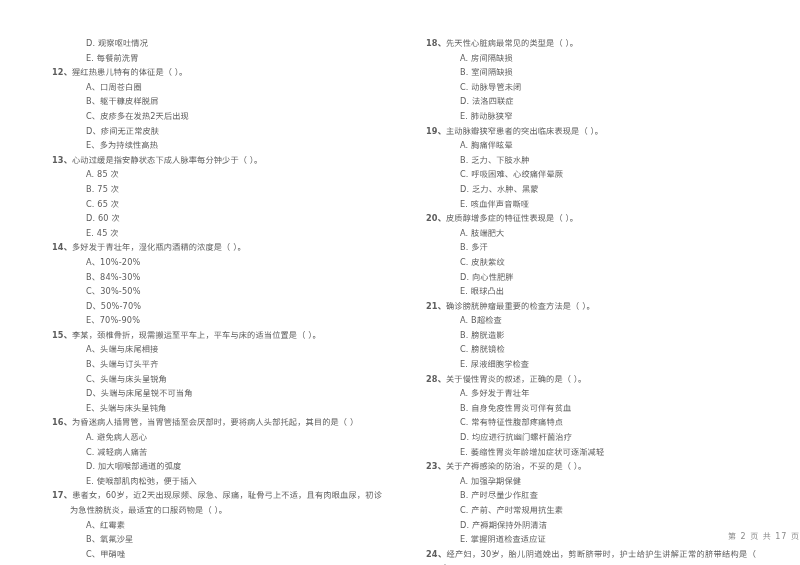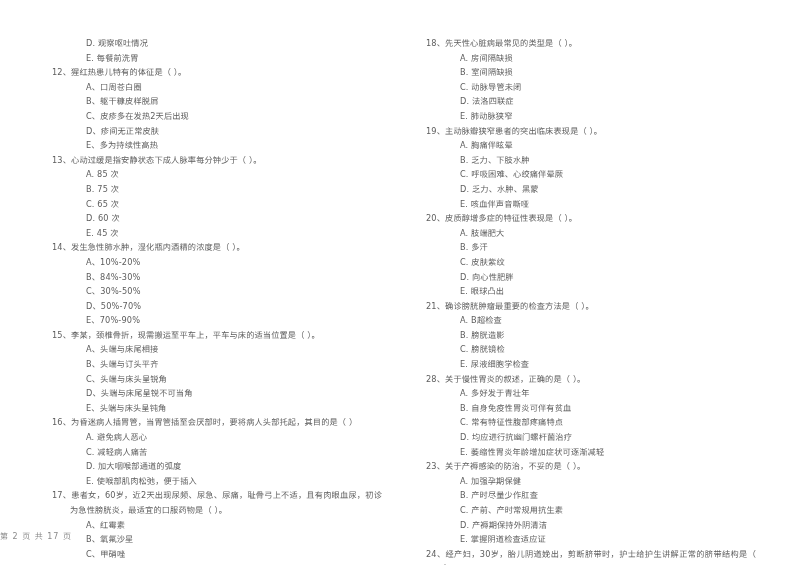--- a/index.html
+++ b/index.html
@@ -42,35 +42,36 @@
     line-height: 14.6px;
     color: #5d5d5d;
     text-indent: 0;
     padding-left: 18px;
     text-align: justify;
     letter-spacing: 0.15px;
   }
   .q-stem .q-num {
     margin-left: -18px;
     display: inline;
+    font-weight: bold;
   }
   .opt {
     font-size: 8.2px;
     line-height: 14.6px;
     color: #5d5d5d;
     padding-left: 34px;
     letter-spacing: 0.15px;
     white-space: nowrap;
   }
   .footer {
     position: absolute;
     left: 0;
     right: 0;
     bottom: 24px;
-    text-align: left;
+    text-align: right;
     font-size: 8px;
     color: #8a8a8a;
     letter-spacing: 1px;
   }
 </style>
 </head>
 <body>
 
 <div class="page">
   <div class="columns">
@@ -94,21 +95,21 @@
       <div class="q-block">
         <div class="q-stem"><span class="q-num">13、</span><span>心动过缓是指安静状态下成人脉率每分钟少于（    ）。</span></div>
         <div class="opt">A. 85 次</div>
         <div class="opt">B. 75 次</div>
         <div class="opt">C. 65 次</div>
         <div class="opt">D. 60 次</div>
         <div class="opt">E. 45 次</div>
       </div>
 
       <div class="q-block">
-        <div class="q-stem"><span class="q-num">14、</span><span>发生急性肺水肿，湿化瓶内酒精的浓度是（    ）。</span></div>
+        <div class="q-stem"><span class="q-num">14、</span><span>多好发于青壮年，湿化瓶内酒精的浓度是（    ）。</span></div>
         <div class="opt">A、10%-20%</div>
         <div class="opt">B、84%-30%</div>
         <div class="opt">C、30%-50%</div>
         <div class="opt">D、50%-70%</div>
         <div class="opt">E、70%-90%</div>
       </div>
 
       <div class="q-block">
         <div class="q-stem"><span class="q-num">15、</span><span>李某，颈椎骨折，现需搬运至平车上，平车与床的适当位置是（    ）。</span></div>
         <div class="opt">A、头端与床尾相接</div>

